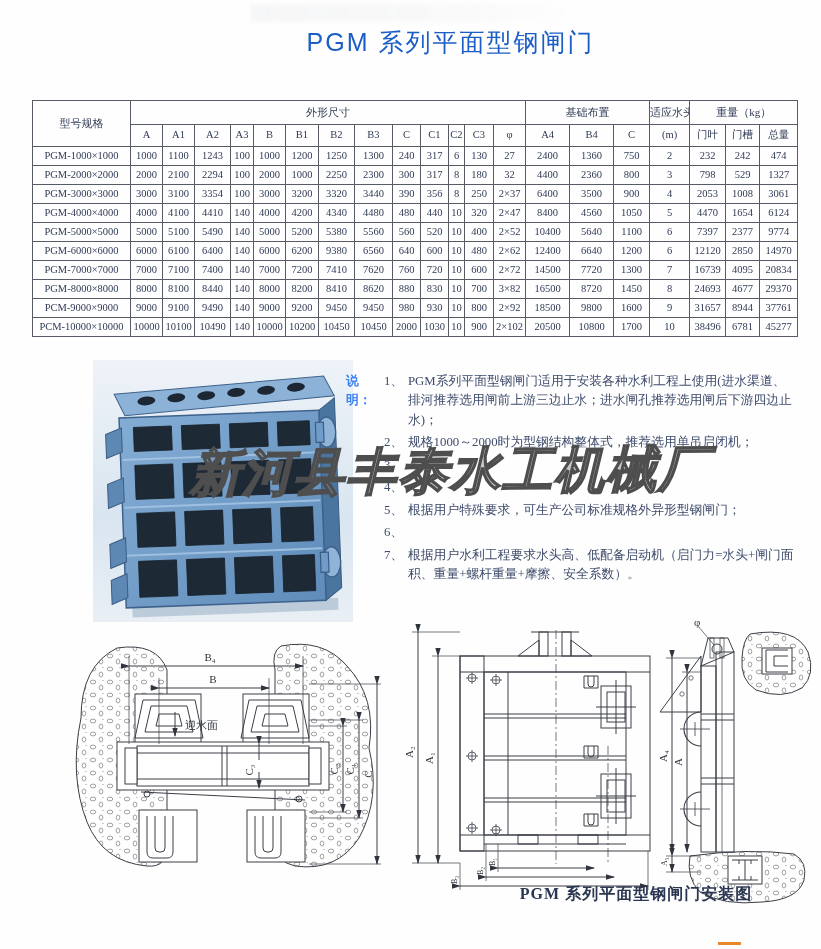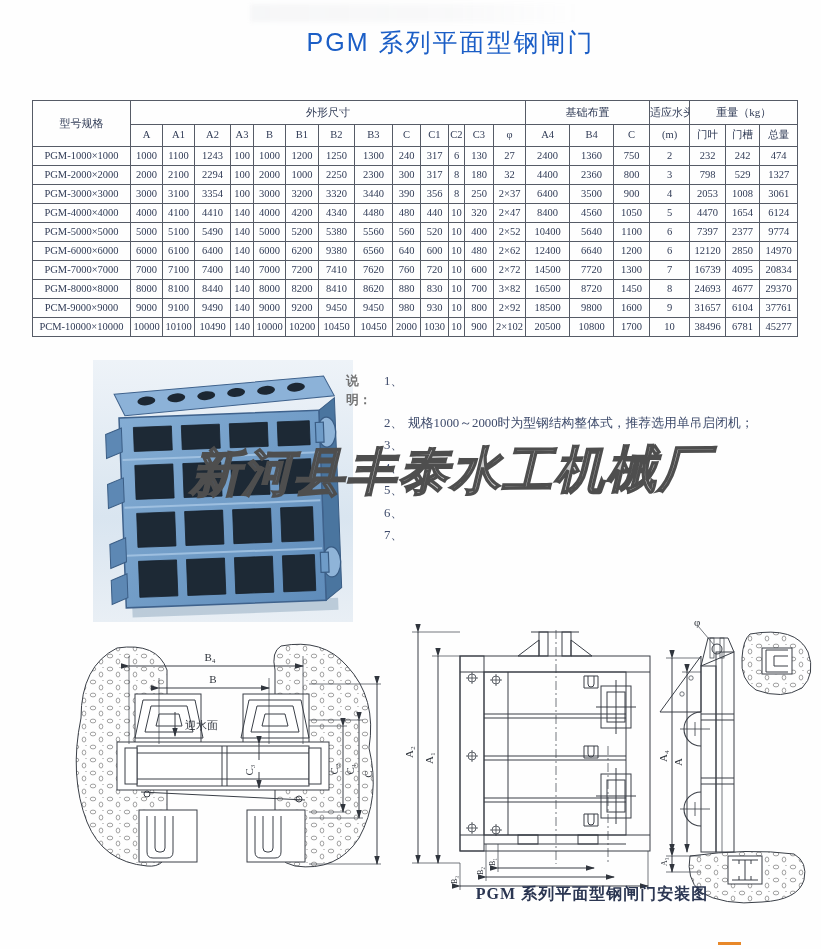--- a/index.html
+++ b/index.html
@@ -23,35 +23,35 @@
   table.spec thead tr:nth-child(1) th{height:23px;font-size:11px;text-align:center;}
   table.spec thead tr:nth-child(2) th{height:21px;font-size:10.5px;}
   table.spec tbody td{height:18px;}
   th.head-col{font-size:10px;line-height:1.1;}
   
   .photo{position:absolute;left:93px;top:360px;width:260px;height:262px;}
   
   .notes{position:absolute;left:346px;top:372px;width:452px;font-size:12.8px;
          line-height:1.52;color:#3e4b6b;}
   .note-row{display:flex;align-items:flex-start;margin-bottom:3px;}
-  .note-label{width:38px;flex:0 0 38px;color:#737373;font-weight:bold;}
+  .note-label{width:38px;flex:0 0 38px;color:#3b82f6;font-weight:bold;}
   .note-num{width:24px;flex:0 0 24px;}
   .note-text{flex:1;}
   
   .watermark{position:absolute;left:190px;top:438px;width:545px;z-index:6;
              font-family:"DejaVu Serif",serif;font-style:italic;font-weight:bold;
              font-size:50px;letter-spacing:2px;white-space:nowrap;
              color:rgba(255,255,255,.15);
              -webkit-text-stroke:1.6px #4e4e4e;
              text-shadow:0 0 1px rgba(80,80,80,.35);
              transform:rotate(-0.5deg);pointer-events:none;}
   
   .diagram-left{position:absolute;left:55px;top:626px;}
   .diagram-right{position:absolute;left:398px;top:616px;}
-  .install-caption{position:absolute;left:412px;top:884px;width:360px;text-align:center;
+  .install-caption{position:absolute;left:456px;top:884px;width:360px;text-align:center;
                    font-weight:bold;font-size:16px;color:#2b3652;letter-spacing:1px;}
   .orange-dash{position:absolute;left:718px;top:942px;width:23px;height:3px;background:#e8882a;}
   svg text{font-family:"Liberation Serif",serif;fill:#30353d;}
   svg .lbl{font-size:11px;}
   svg .sml{font-size:8px;}
 </style>
 </head>
 <body>
 
 <div id="page">
@@ -314,21 +314,21 @@
           <td>980</td>
           <td>930</td>
           <td>10</td>
           <td>800</td>
           <td>2×92</td>
           <td>18500</td>
           <td>9800</td>
           <td>1600</td>
           <td>9</td>
           <td>31657</td>
-          <td>6104</td>
+          <td>8944</td>
           <td>37761</td>
         </tr>
         <tr>
           <td>PCM-10000×10000</td>
           <td>10000</td>
           <td>10100</td>
           <td>10490</td>
           <td>140</td>
           <td>10000</td>
           <td>10200</td>
@@ -419,45 +419,48 @@
         <rect x="196" y="12" width="8" height="20" fill="#6f9cc8"></rect>
         <rect x="196" y="142" width="8" height="20" fill="#6f9cc8"></rect>
       </g>
     </g>
   </svg>
 
   <div class="notes" id="notes-list">
       <div class="note-row">
         <span class="note-label">说明：</span>
         <span class="note-num">1、</span>
+        <span class="note-text">PGM系列平面型钢闸门适用于安装各种水利工程上使用(进水渠道、排河推荐选用闸前上游三边止水；进水闸孔推荐选用闸后下游四边止水)；</span>
       </div>
       <div class="note-row">
         <span class="note-label"></span>
         <span class="note-num">2、</span>
         <span class="note-text">规格1000～2000时为型钢结构整体式，推荐选用单吊启闭机；</span>
       </div>
       <div class="note-row">
         <span class="note-label"></span>
         <span class="note-num">3、</span>
       </div>
       <div class="note-row">
         <span class="note-label"></span>
         <span class="note-num">4、</span>
       </div>
       <div class="note-row">
         <span class="note-label"></span>
         <span class="note-num">5、</span>
+        <span class="note-text">根据用户特殊要求，可生产公司标准规格外异形型钢闸门；</span>
       </div>
       <div class="note-row">
         <span class="note-label"></span>
         <span class="note-num">6、</span>
       </div>
       <div class="note-row">
         <span class="note-label"></span>
         <span class="note-num">7、</span>
+        <span class="note-text">根据用户水利工程要求水头高、低配备启动机（启门力=水头+闸门面积、重量+螺杆重量+摩擦、安全系数）。</span>
       </div>
     </div>
 
   <div class="watermark">新河县丰泰水工机械厂</div>
 
   <svg class="diagram-left" width="340" height="268" viewBox="0 0 340 268">
     <defs>
       <pattern id="stip" width="17" height="13" patternUnits="userSpaceOnUse">
         <ellipse cx="4" cy="4" rx="2.8" ry="1.9" fill="none" stroke="#7a7a7a" stroke-width="0.7"></ellipse>
         <ellipse cx="12" cy="9.5" rx="1.8" ry="2.5" fill="none" stroke="#7a7a7a" stroke-width="0.7"></ellipse>

